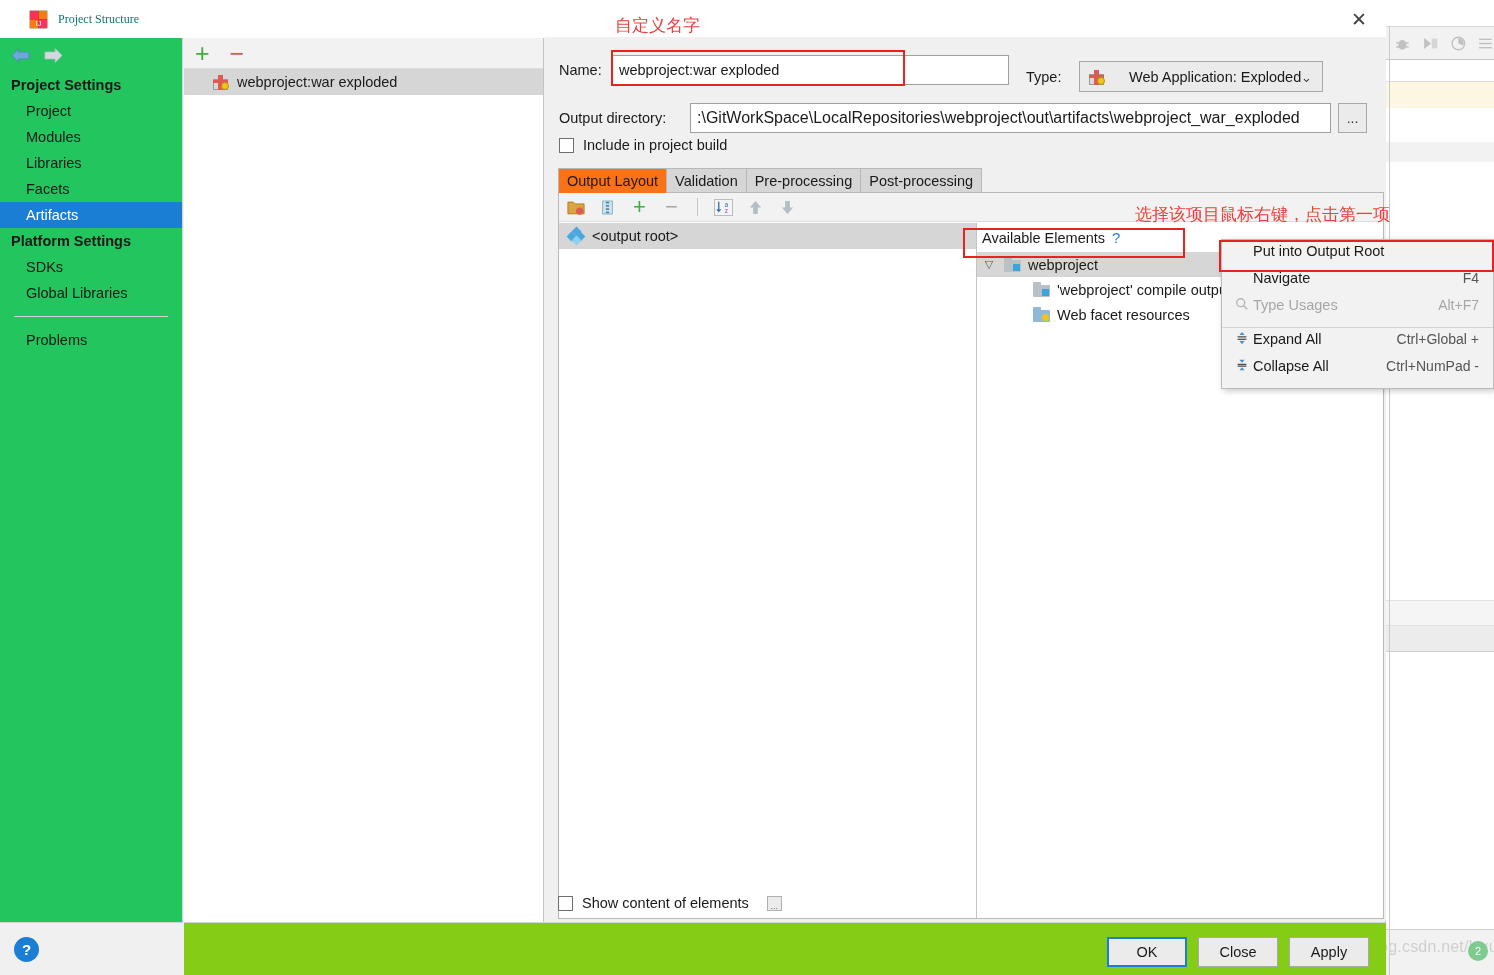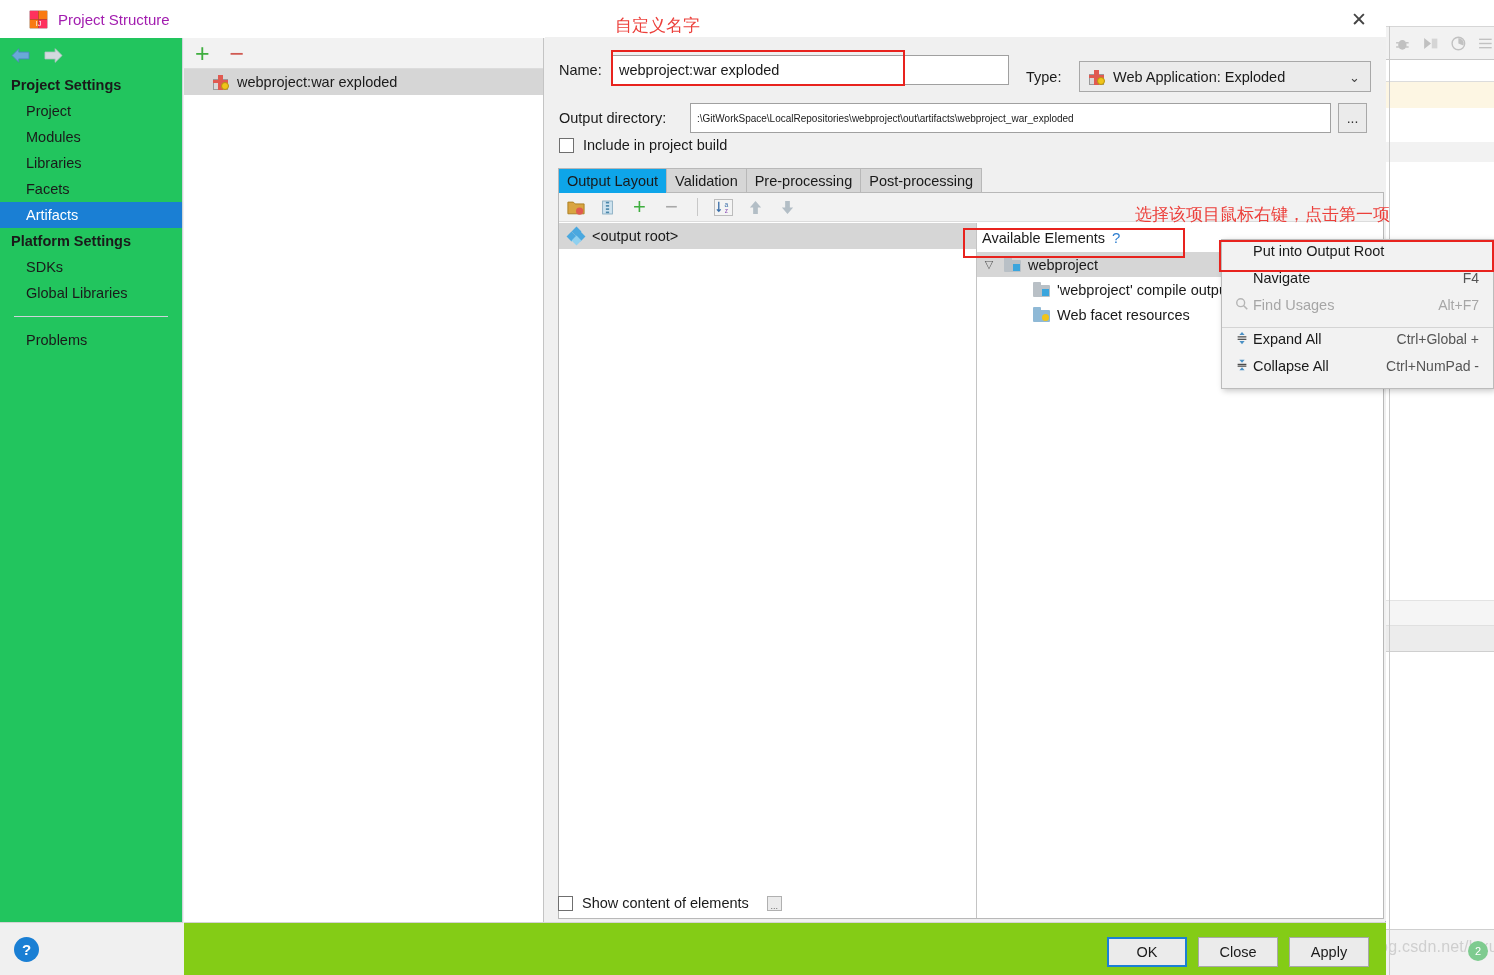--- a/index.html
+++ b/index.html
@@ -50,21 +50,21 @@
   .dialog {
     position:absolute; left:0; top:0; width:1386px; height:975px;
     background:#f0f0f0; border-right:1px solid #b4b4b4;
   }
 
   .titlebar {
     position:absolute; left:0; top:0; width:1386px; height:38px;
     background:#ffffff; display:flex; align-items:center; padding-left:29px;
   }
   .tb-icon { width:19px; height:19px; margin-right:10px; position:relative; }
-  .tb-title { font-size:15px; color:#a21caf; }
+  .tb-title { font-size:12px; color:#0f766e;font-family:Liberation Serif, serif; }
   .tb-close {
     position:absolute; right:0; top:0; width:54px; height:38px;
     display:flex; align-items:center; justify-content:center;
     font-size:19px; color:#444; cursor:default;
   }
 
   
   .sidebar {
     position:absolute; left:0; top:38px; width:183px; height:884px;
     background:#22c55e; border-right:1px solid #cfd6db;
@@ -117,32 +117,32 @@
   .row-name { position:absolute; left:0; top:12px; width:841px; height:42px; display:flex; align-items:center;}
   .lbl { font-size:14.5px; color:#1a1a1a; }
   .lbl-name { width:66px; padding-left:14px; }
   .name-input {
     width:398px; height:30px; border:1px solid #a0a0a0; background:#ffffff;
     font-family:"Liberation Sans", sans-serif; font-size:14.5px; color:#1a1a1a;
     padding:0 7px; outline:none;
   }
   .lbl-type { position:absolute; left:481px; top:20px; font-size:14.5px; }
   .type-select {
-    position:absolute; left:534px; top:12px; width:292px; height:31px;
+    position:absolute; left:534px; top:12px; width:244px; height:31px;
     background:#ebebeb; border:1px solid #a8a8a8;
-    display:flex; align-items:center; padding-left:8px; gap:8px; font-size:14.5px;
+    display:flex; align-items:center; padding-left:8px; gap:24px; font-size:14.5px;
     cursor:default;
   }
   .type-caret { position:absolute; right:10px; top:8px; font-size:13px; color:#444; }
 
   .row-out { position:absolute; left:0; top:60px; width:841px; height:42px; display:flex; align-items:center; }
   .lbl-out { width:145px; padding-left:14px; text-align:left; }
   .out-input {
     width:641px; height:30px; border:1px solid #a0a0a0; background:#ffffff;
-    font-family:"Liberation Sans", sans-serif; font-size:10px; color:#1a1a1a;
+    font-family:"Liberation Sans", sans-serif; font-size:16px; color:#1a1a1a;
     padding:0 6px; outline:none;
   }
   .ellipsis-btn {
     width:29px; height:30px; margin-left:7px; background:#ebebeb;
     border:1px solid #a8a8a8; display:flex; align-items:center; justify-content:center;
     font-size:14px; color:#333; cursor:default;
   }
 
   .row-chk { position:absolute; left:14px; top:100px; display:flex; align-items:center; gap:9px; }
   .chk {
@@ -153,21 +153,21 @@
 
   
   .tabs {
     position:absolute; left:13px; top:131px; display:flex; align-items:flex-end;
   }
   .tab {
     height:25px; padding:0 8px; font-size:14.5px; line-height:25px;
     background:#d6d6d6; border:1px solid #b8b8b8; border-bottom:none;
     margin-right:-1px; cursor:default; color:#1a1a1a;
   }
-  .tab.active { background:#0ea5e9; border-color:#b8b8b8; position:relative; z-index:3; }
+  .tab.active { background:#f97316; border-color:#b8b8b8; position:relative; z-index:3; }
 
   .panel {
     position:absolute; left:13px; top:155px; width:826px; height:727px;
     background:#ffffff; border:1px solid #b8b8b8;
   }
   .panel-toolbar {
     height:29px; background:#f2f2f2; border-bottom:1px solid #dcdcdc;
     display:flex; align-items:center; padding-left:7px; gap:13px;
   }
   .pt-ic { width:19px; height:19px; display:flex; align-items:center; justify-content:center; cursor:default; }
@@ -535,21 +535,21 @@
       <span>Navigate</span>
       <span class="ctx-key">F4</span>
     </div>
     <div class="ctx-item disabled">
       <span class="ctx-ic">
         <svg viewBox="0 0 16 16" width="14" height="14">
             <circle cx="6.5" cy="6.5" r="4.5" fill="none" stroke="#b5b5b5" stroke-width="1.6"></circle>
             <path d="M10 10 L14 14" stroke="#b5b5b5" stroke-width="1.8"></path>
           </svg>
       </span>
-      <span>Find Usages</span>
+      <span>Type Usages</span>
       <span class="ctx-key">Alt+F7</span>
     </div>
     <div class="ctx-sep"></div>
     <div class="ctx-item">
       <span class="ctx-ic">
         <svg viewBox="0 0 16 16" width="14" height="14">
             <g fill="#4a90c4">
               <path d="M8 1 L11 4.5 H5 Z"></path>
               <path d="M8 15 L5 11.5 H11 Z"></path>
             </g>

